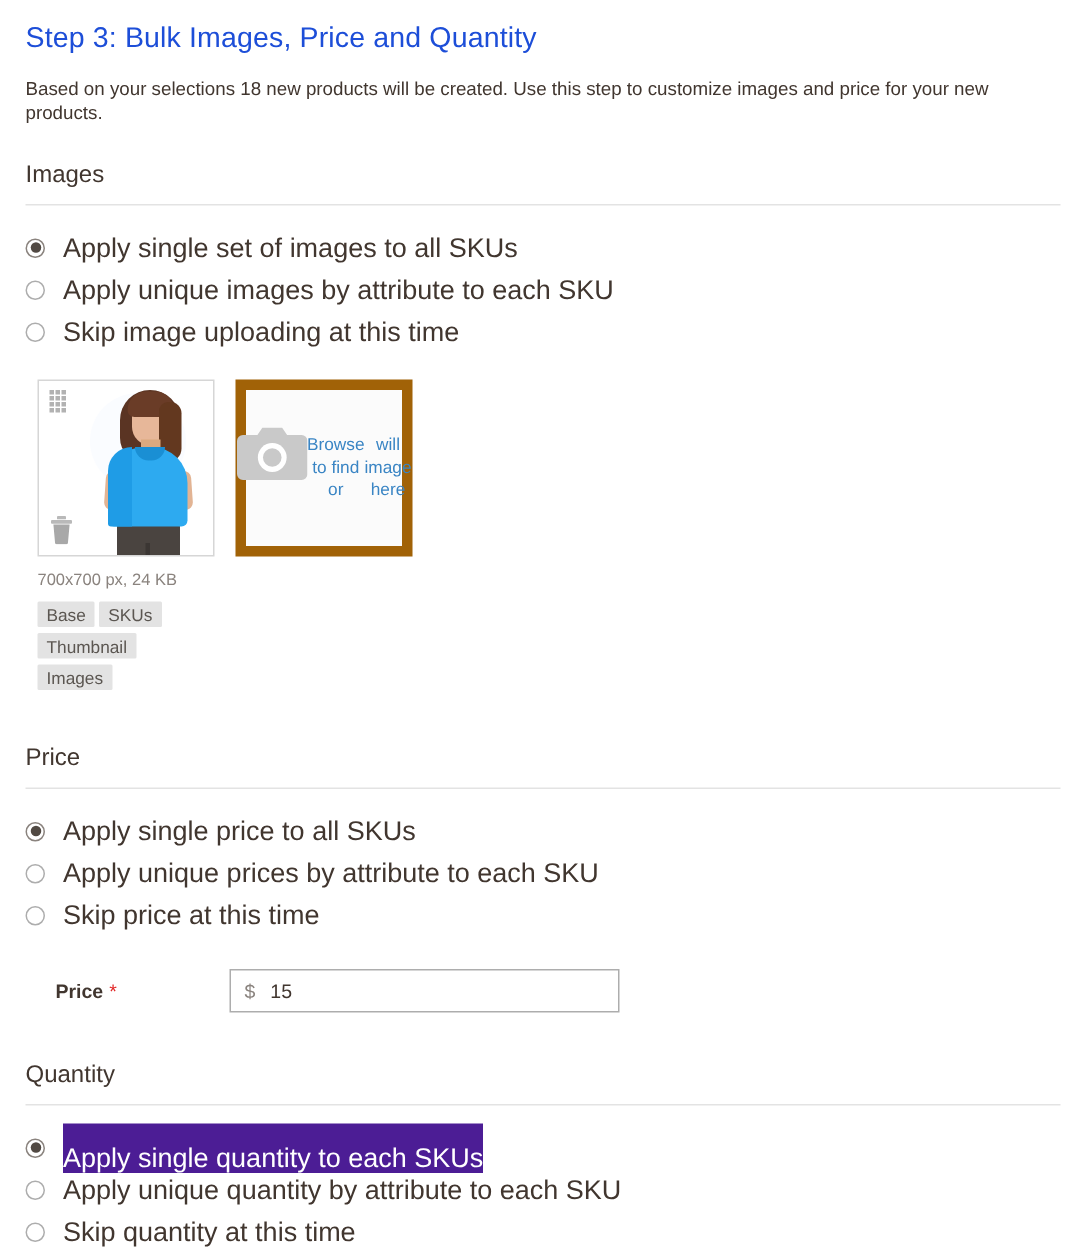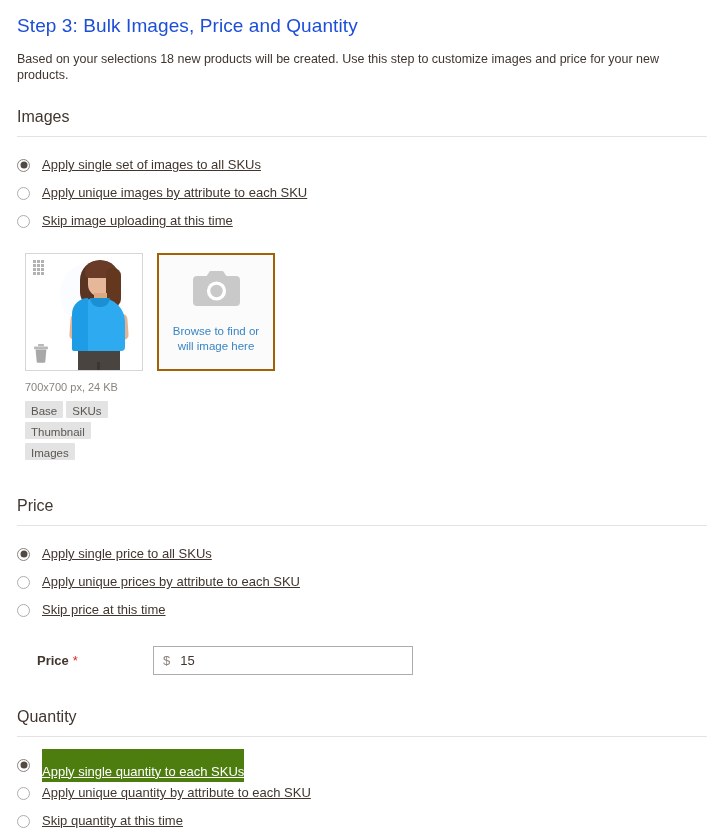--- a/index.html
+++ b/index.html
@@ -82,28 +82,27 @@
     position: absolute;
     left: 50%;
     top: 50%;
     transform: translate(-50%, -50%);
     width: 7px;
     height: 7px;
     border-radius: 50%;
     background: #514943;
   }
   .radio-label {
-    font-size: 13px;
+    font-size: 18px;
     color: #41362f;
     line-height: 16px;
     white-space: nowrap;
-    text-decoration: underline;
   }
   .radio-label.selected-text {
-    background: #4d7c0f;
+    background: #4c1d95;
     color: #ffffff;
     padding: 15px 0 2px 0;
     box-decoration-break: clone;
   }
 
   
   .images-area {
     margin-top: 18px;
   }
   .thumb-row {
@@ -201,25 +200,25 @@
     position: absolute;
     left: 7px;
     bottom: 7px;
     width: 16px;
     height: 19px;
   }
 
   .uploader {
     width: 118px;
     height: 118px;
-    border: 2px solid #a16207;
+    border: 7px solid #a16207;
     background: #fbfbfb;
     box-sizing: border-box;
     display: flex;
-    flex-direction: column;
+    flex-direction: row;
     align-items: center;
     justify-content: center;
   }
   .uploader-cam {
     margin-bottom: 14px;
   }
   .uploader-text {
     font-size: 11.5px;
     color: #3a85c4;
     text-align: center;

